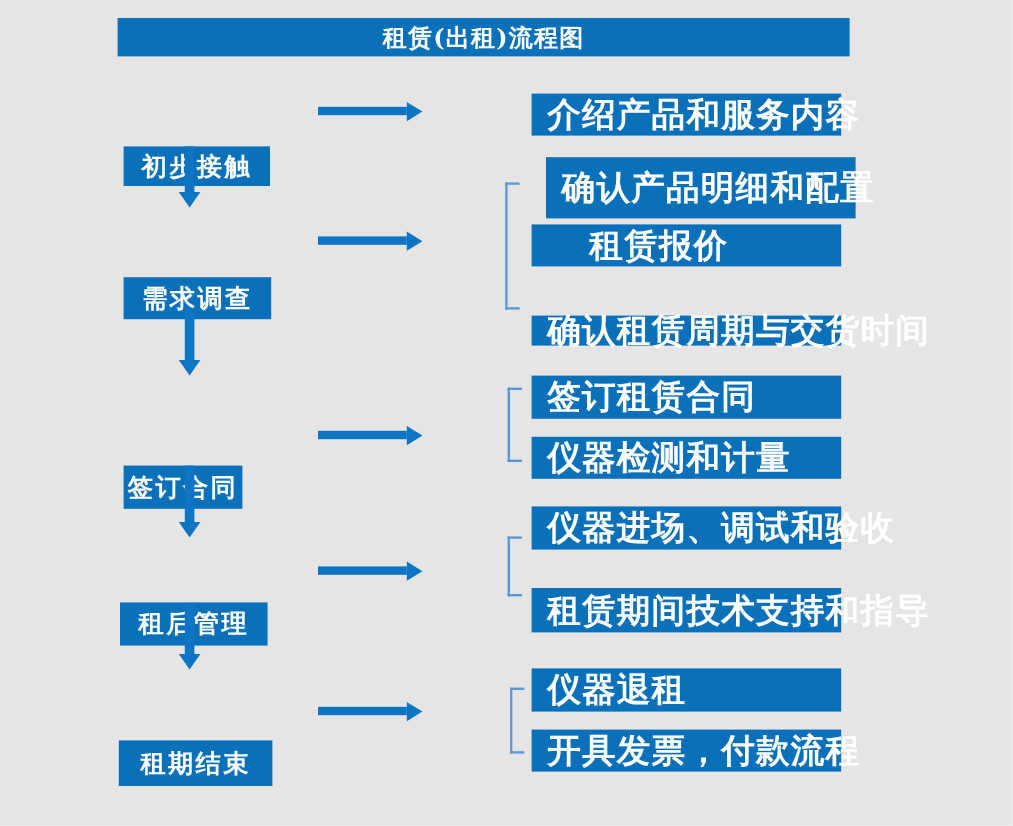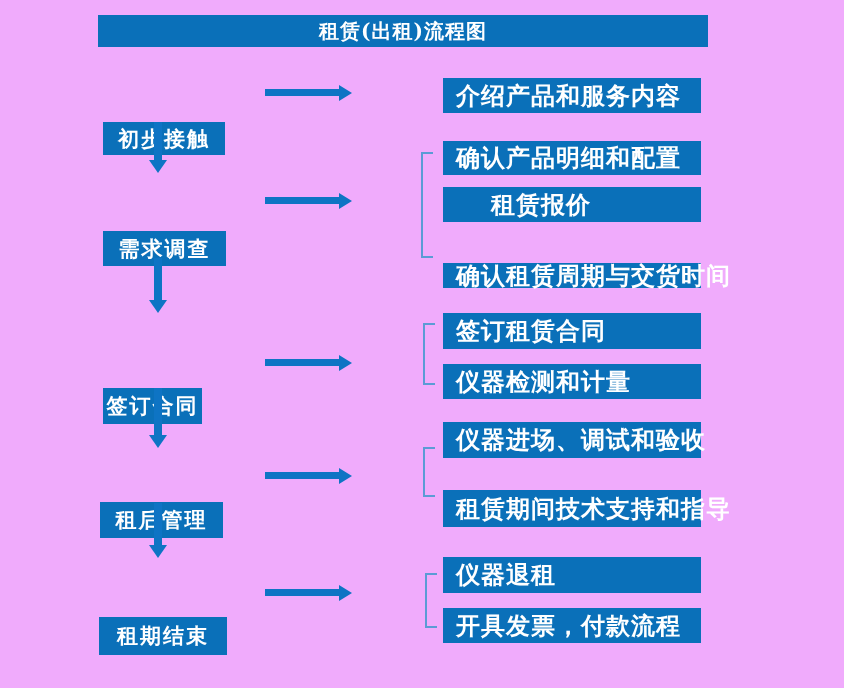--- a/index.html
+++ b/index.html
@@ -1,44 +1,44 @@
 <!DOCTYPE html>
 <html style="--box: #0a70b9; --arrow: #0e74c4; --bracket: #5b9bd5; --text: #ffffff;"><head>
 <meta charset="utf-8">
 <style>
   html,body{margin:0;padding:0;background:#ffffff;}
   body{
     font-family:"DejaVu Serif","Liberation Serif",serif;
     width:844px;height:688px;position:relative;overflow:hidden;
   }
-  .canvas{position:absolute;left:0;top:0;width:844px;height:688px;background:#f0abfc;}
+  .canvas{position:absolute;left:0;top:0;width:844px;height:688px;background:#e5e5e5;}
   .box{
     position:absolute;
     background:var(--box,#0a70b9);
     color:var(--text,#ffffff);
     font-weight:bold;
     display:flex;align-items:center;
     box-sizing:border-box;
     white-space:nowrap;
   }
   .title{
     left:98px;top:15px;width:610px;height:32px;
     justify-content:center;font-size:20px;letter-spacing:1px;
   }
   .lbox{justify-content:center;font-size:21px;letter-spacing:2px;margin-top:44px;}
-  .rbox{left:443px;width:258px;justify-content:flex-start;padding-left:13px;font-size:24px;letter-spacing:1px;}
+  .rbox{left:443px;width:258px;justify-content:flex-start;padding-left:13px;font-size:28px;letter-spacing:1px;}
 
   .l1{left:103px;top:78px;width:122px;height:33px;}
   .l2{left:103px;top:187px;width:123px;height:35px;}
   .l3{left:103px;top:344px;width:99px;height:36px;}
   .l4{left:100px;top:458px;width:123px;height:36px;}
   .l5{left:99px;top:573px;width:128px;height:38px;}
 
   .r1 {top:78px;height:35px;}
-  .r2a{top:141px;height:34px;}
+  .r2a{top:131px;height:51px;margin-left:12px;}
   .r2b{top:187px;height:35px;padding-left:48px;}
   .r2c{top:263px;height:25px;}
   .r3a{top:313px;height:36px;}
   .r3b{top:364px;height:35px;}
   .r4a{top:422px;height:36px;}
   .r4b{top:490px;height:37px;}
   .r5a{top:557px;height:36px;}
   .r5b{top:608px;height:35px;}
 
   .varrow{position:absolute;left:154px;width:8px;background:var(--arrow,#0e74c4);}

